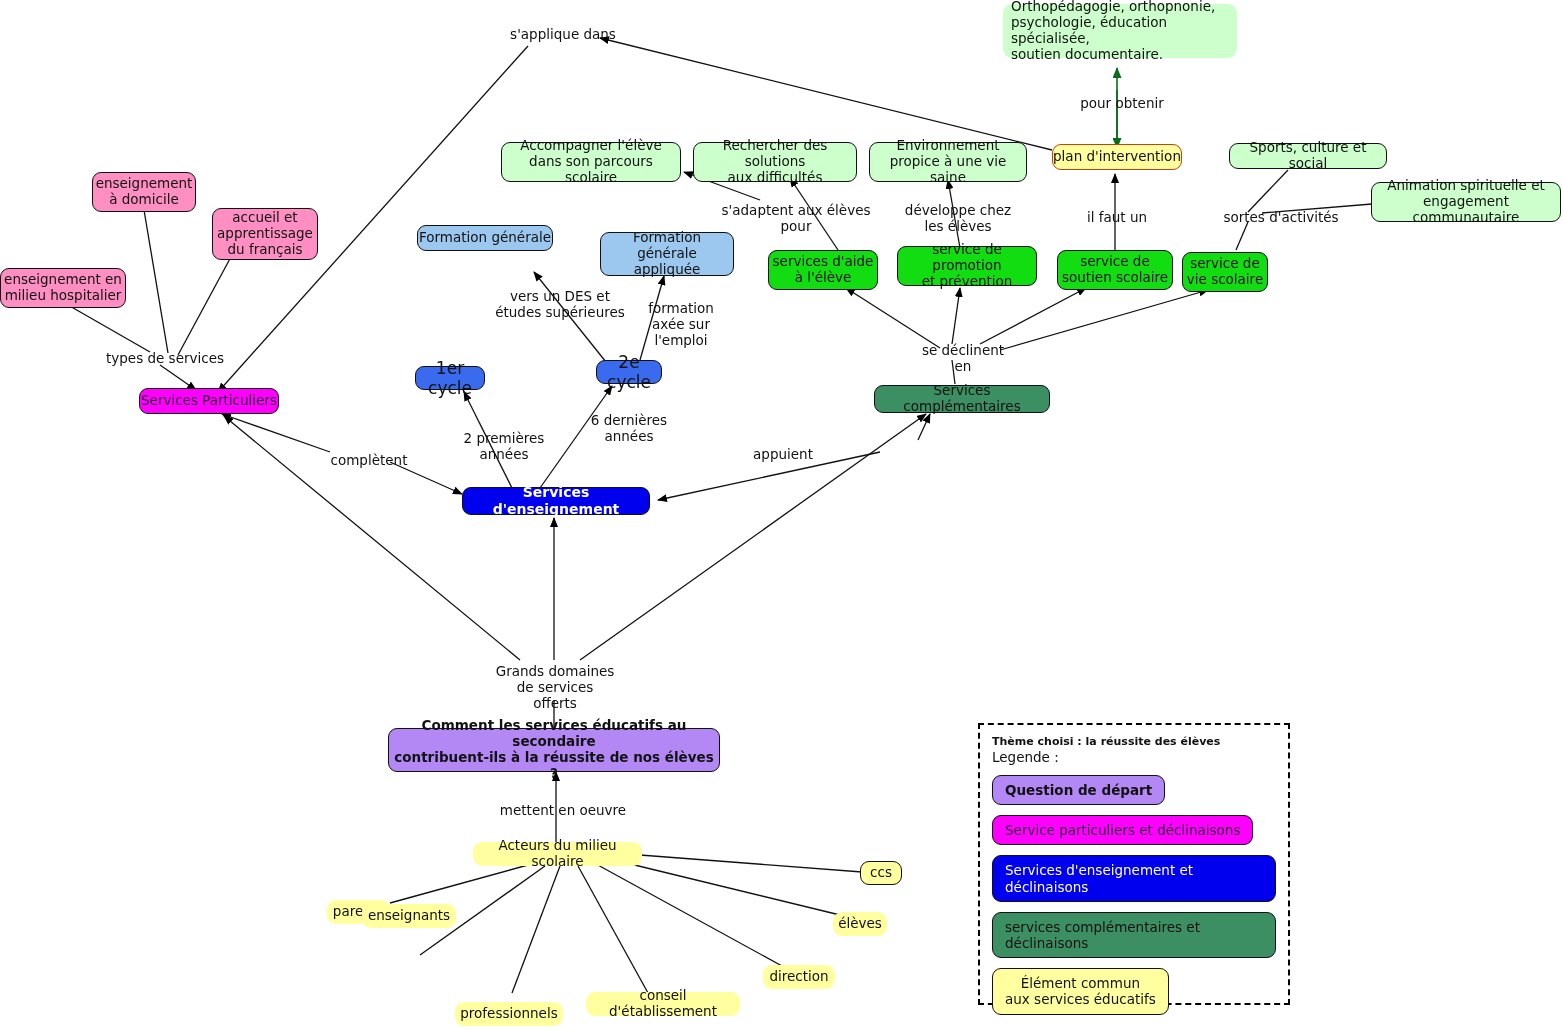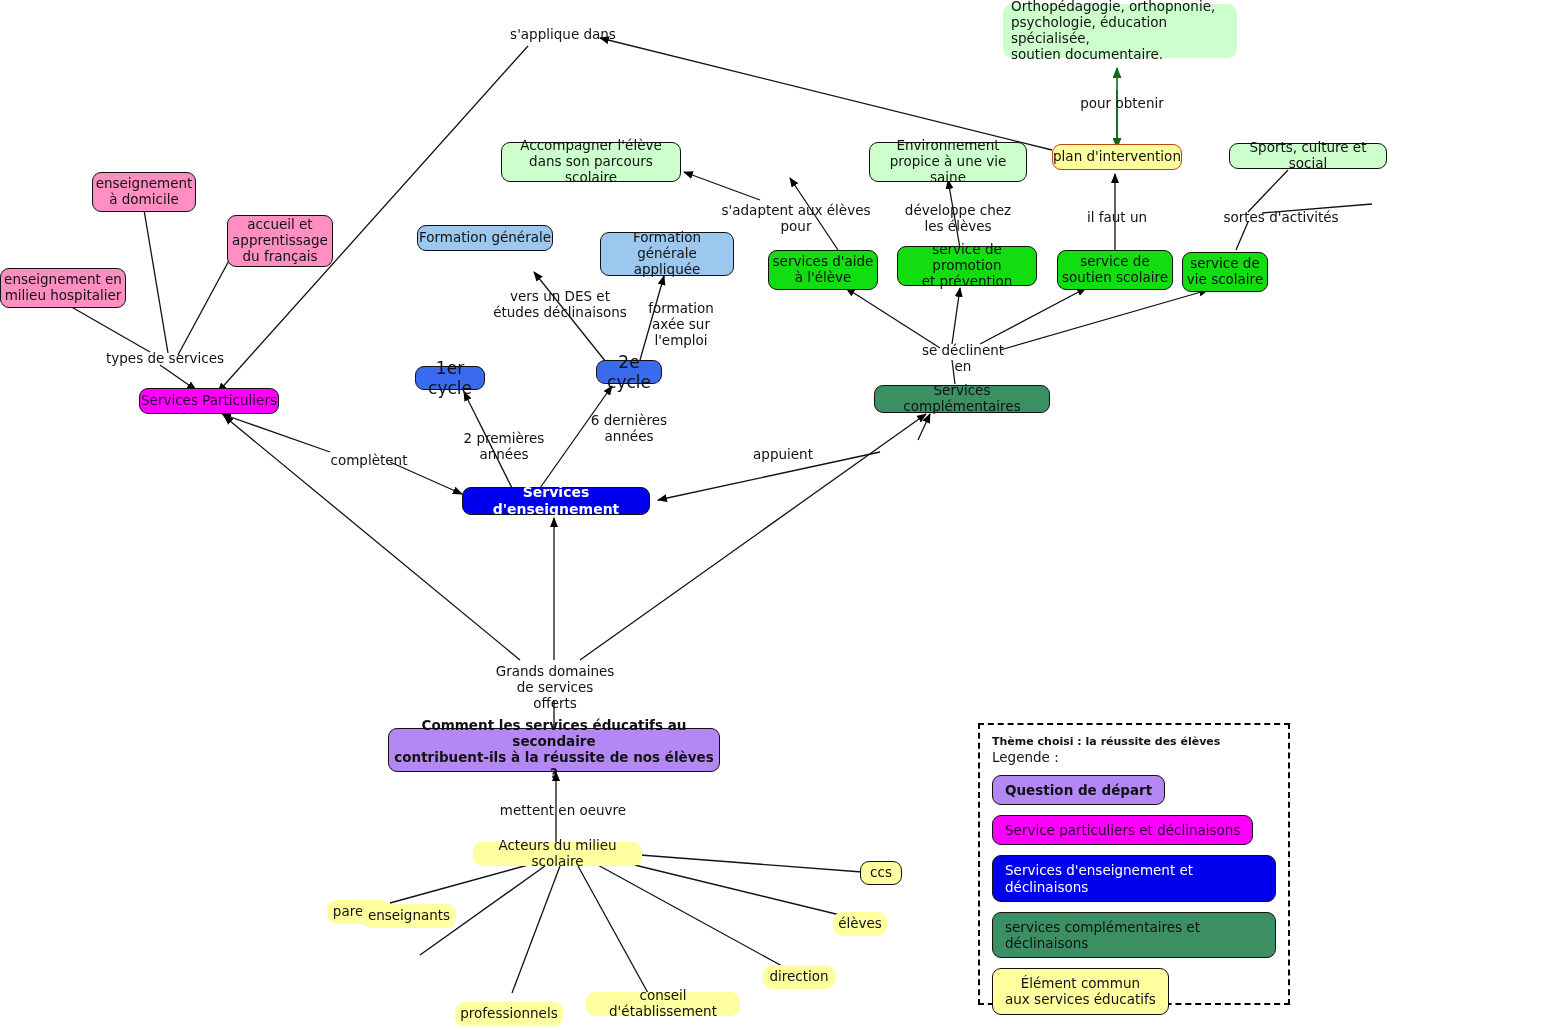--- a/index.html
+++ b/index.html
@@ -117,21 +117,21 @@
       <line x1="578" y1="866" x2="648" y2="993"></line>
       <line x1="596" y1="864" x2="782" y2="966"></line>
       <line x1="614" y1="860" x2="840" y2="915"></line>
       <line x1="640" y1="855" x2="862" y2="872"></line>
     </g>
   </svg>
 
   <div class="node n-pink" style="left:92px;top:172px;width:104px;height:40px;">enseignement
 à domicile</div>
 
-  <div class="node n-pink" style="left:227px;top:208px;width:106px;height:52px;margin-top:7px;">accueil et
+  <div class="node n-pink" style="left:212px;top:208px;width:106px;height:52px;">accueil et
 apprentissage
 du français</div>
 
   <div class="node n-pink" style="left:0px;top:268px;width:126px;height:40px;">enseignement en
 milieu hospitalier</div>
 
   <div class="node n-magenta" style="left:139px;top:388px;width:140px;height:26px;">Services Particuliers</div>
 
   <div class="node n-lblue" style="left:417px;top:225px;width:136px;height:26px;">Formation générale</div>
 
@@ -140,32 +140,36 @@
 
   <div class="node n-blue2" style="left:415px;top:366px;width:70px;height:24px;">1er cycle</div>
 
   <div class="node n-blue2" style="left:596px;top:360px;width:66px;height:24px;">2e cycle</div>
 
   <div class="node n-blue" style="left:462px;top:487px;width:188px;height:28px;">Services d'enseignement</div>
 
   <div class="node n-lgreen" style="left:501px;top:142px;width:180px;height:40px;">Accompagner l'élève
 dans son parcours scolaire</div>
 
+  <div class="node n-lgreen" style="left:693px;top:142px;width:164px;height:40px;">Rechercher des solutions
+aux difficultés</div>
 
   <div class="node n-lgreen" style="left:869px;top:142px;width:158px;height:40px;">Environnement
 propice à une vie saine</div>
 
   <div class="node n-lgreen-nb" style="left:1003px;top:4px;width:234px;height:54px;padding:4px 8px;">Orthopédagogie, orthopnonie,
 psychologie, éducation spécialisée,
 soutien documentaire.</div>
 
   <div class="node n-palyel" style="left:1052px;top:144px;width:130px;height:26px;">plan d'intervention</div>
 
   <div class="node n-lgreen" style="left:1229px;top:143px;width:158px;height:26px;">Sports, culture et social</div>
 
+  <div class="node n-lgreen" style="left:1371px;top:182px;width:190px;height:40px;">Animation spirituelle et
+engagement communautaire</div>
 
   <div class="node n-green" style="left:768px;top:250px;width:110px;height:40px;">services d'aide
 à l'élève</div>
 
   <div class="node n-green" style="left:897px;top:246px;width:140px;height:40px;">service de promotion
 et prévention</div>
 
   <div class="node n-green" style="left:1057px;top:250px;width:116px;height:40px;">service de
 soutien scolaire</div>
 
@@ -202,21 +206,21 @@
   <div class="lbl" style="left:707px;top:202px;width:178px;">s'adaptent aux élèves pour</div>
 
   <div class="lbl" style="left:898px;top:202px;width:120px;">développe chez
 les élèves</div>
 
   <div class="lbl" style="left:1080px;top:209px;width:74px;">il faut un</div>
 
   <div class="lbl" style="left:1222px;top:209px;width:118px;">sortes d'activités</div>
 
   <div class="lbl" style="left:490px;top:288px;width:140px;">vers un DES et
-études déclinaisons</div>
+études supérieures</div>
 
   <div class="lbl" style="left:629px;top:300px;width:104px;">formation
 axée sur l'emploi</div>
 
   <div class="lbl" style="left:441px;top:430px;width:126px;">2 premières années</div>
 
   <div class="lbl" style="left:570px;top:412px;width:118px;">6 dernières années</div>
 
   <div class="lbl" style="left:912px;top:342px;width:102px;">se déclinent en</div>
 

